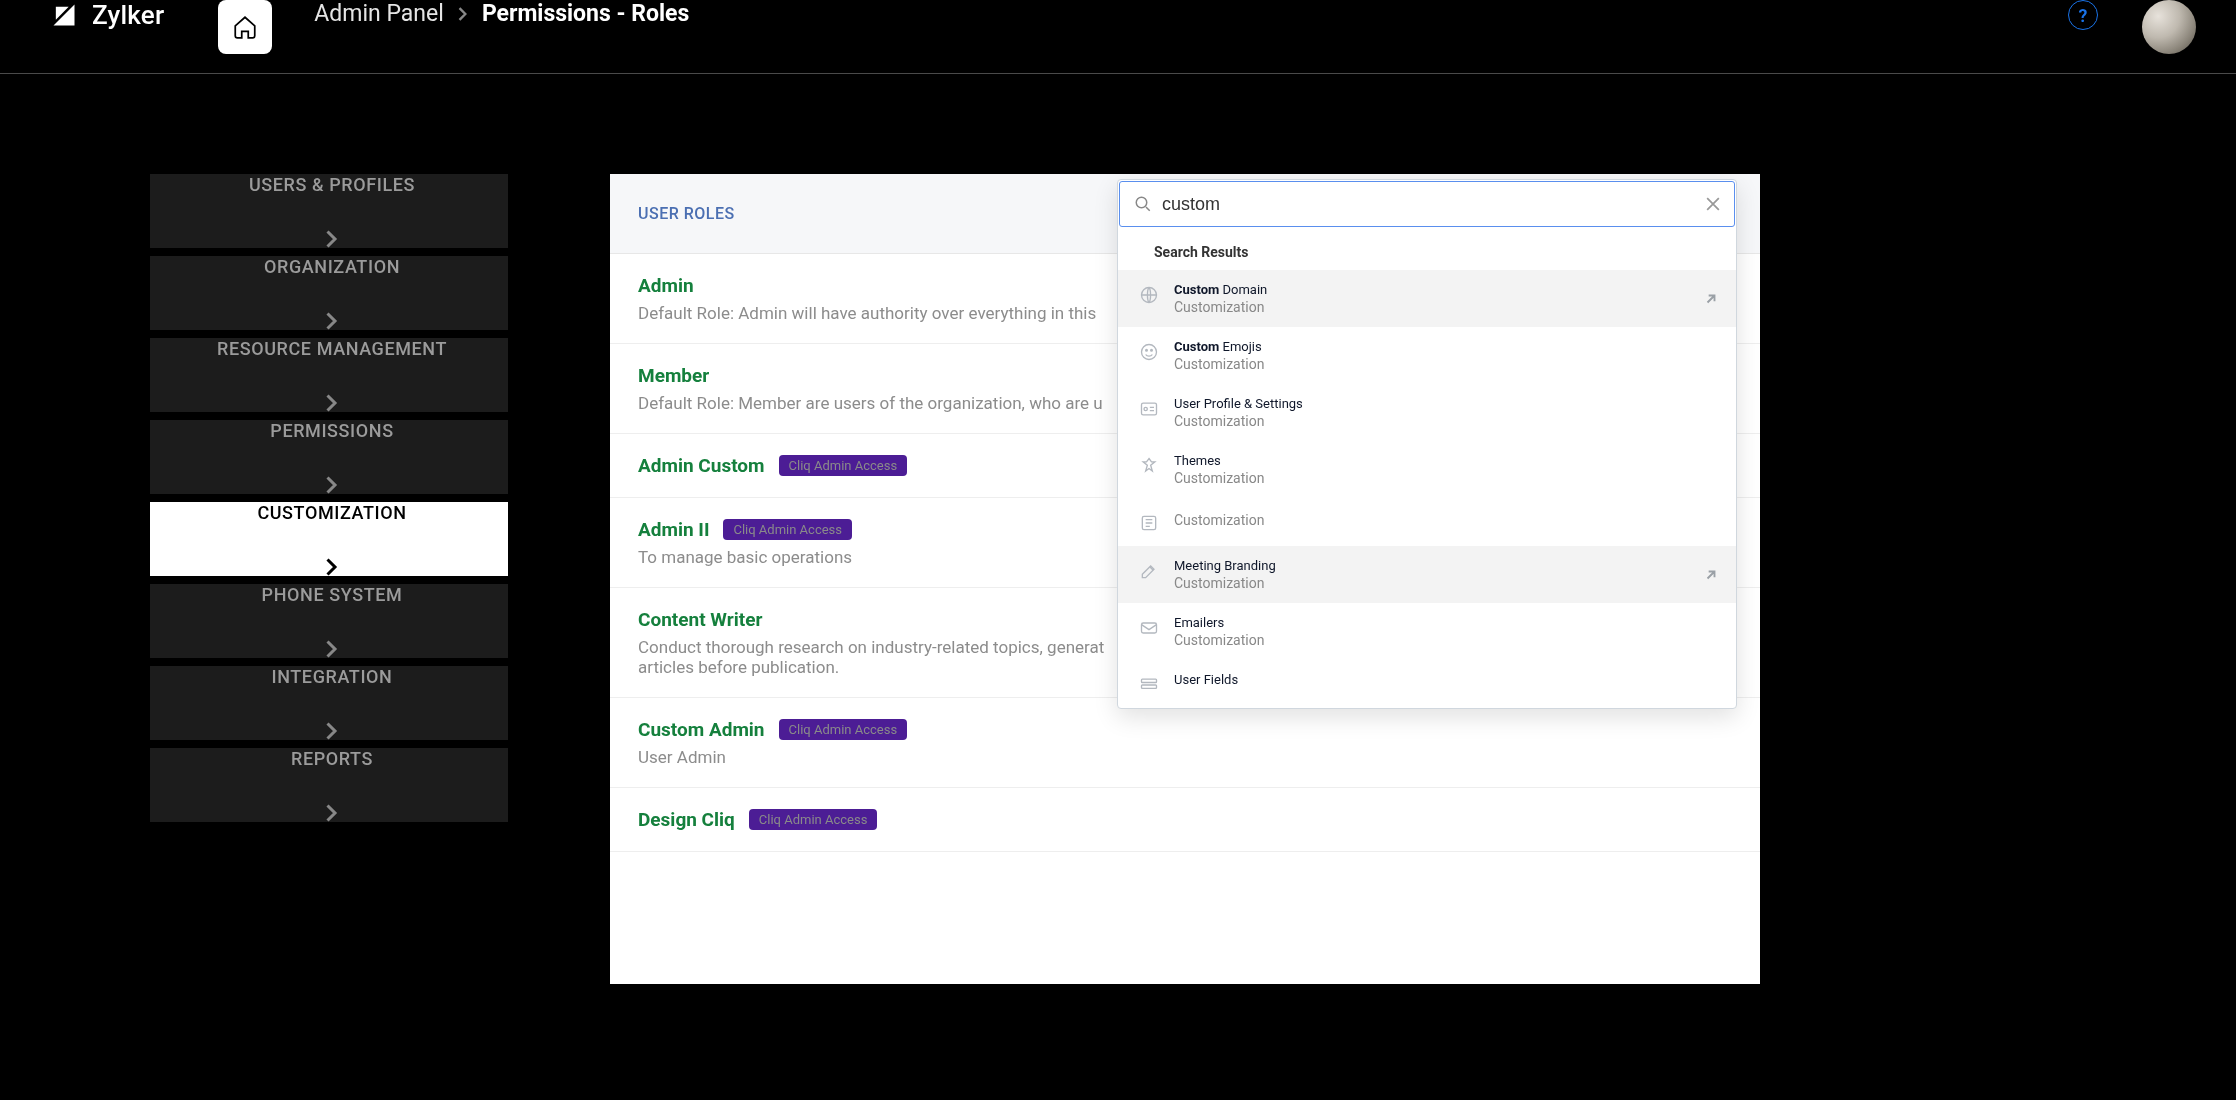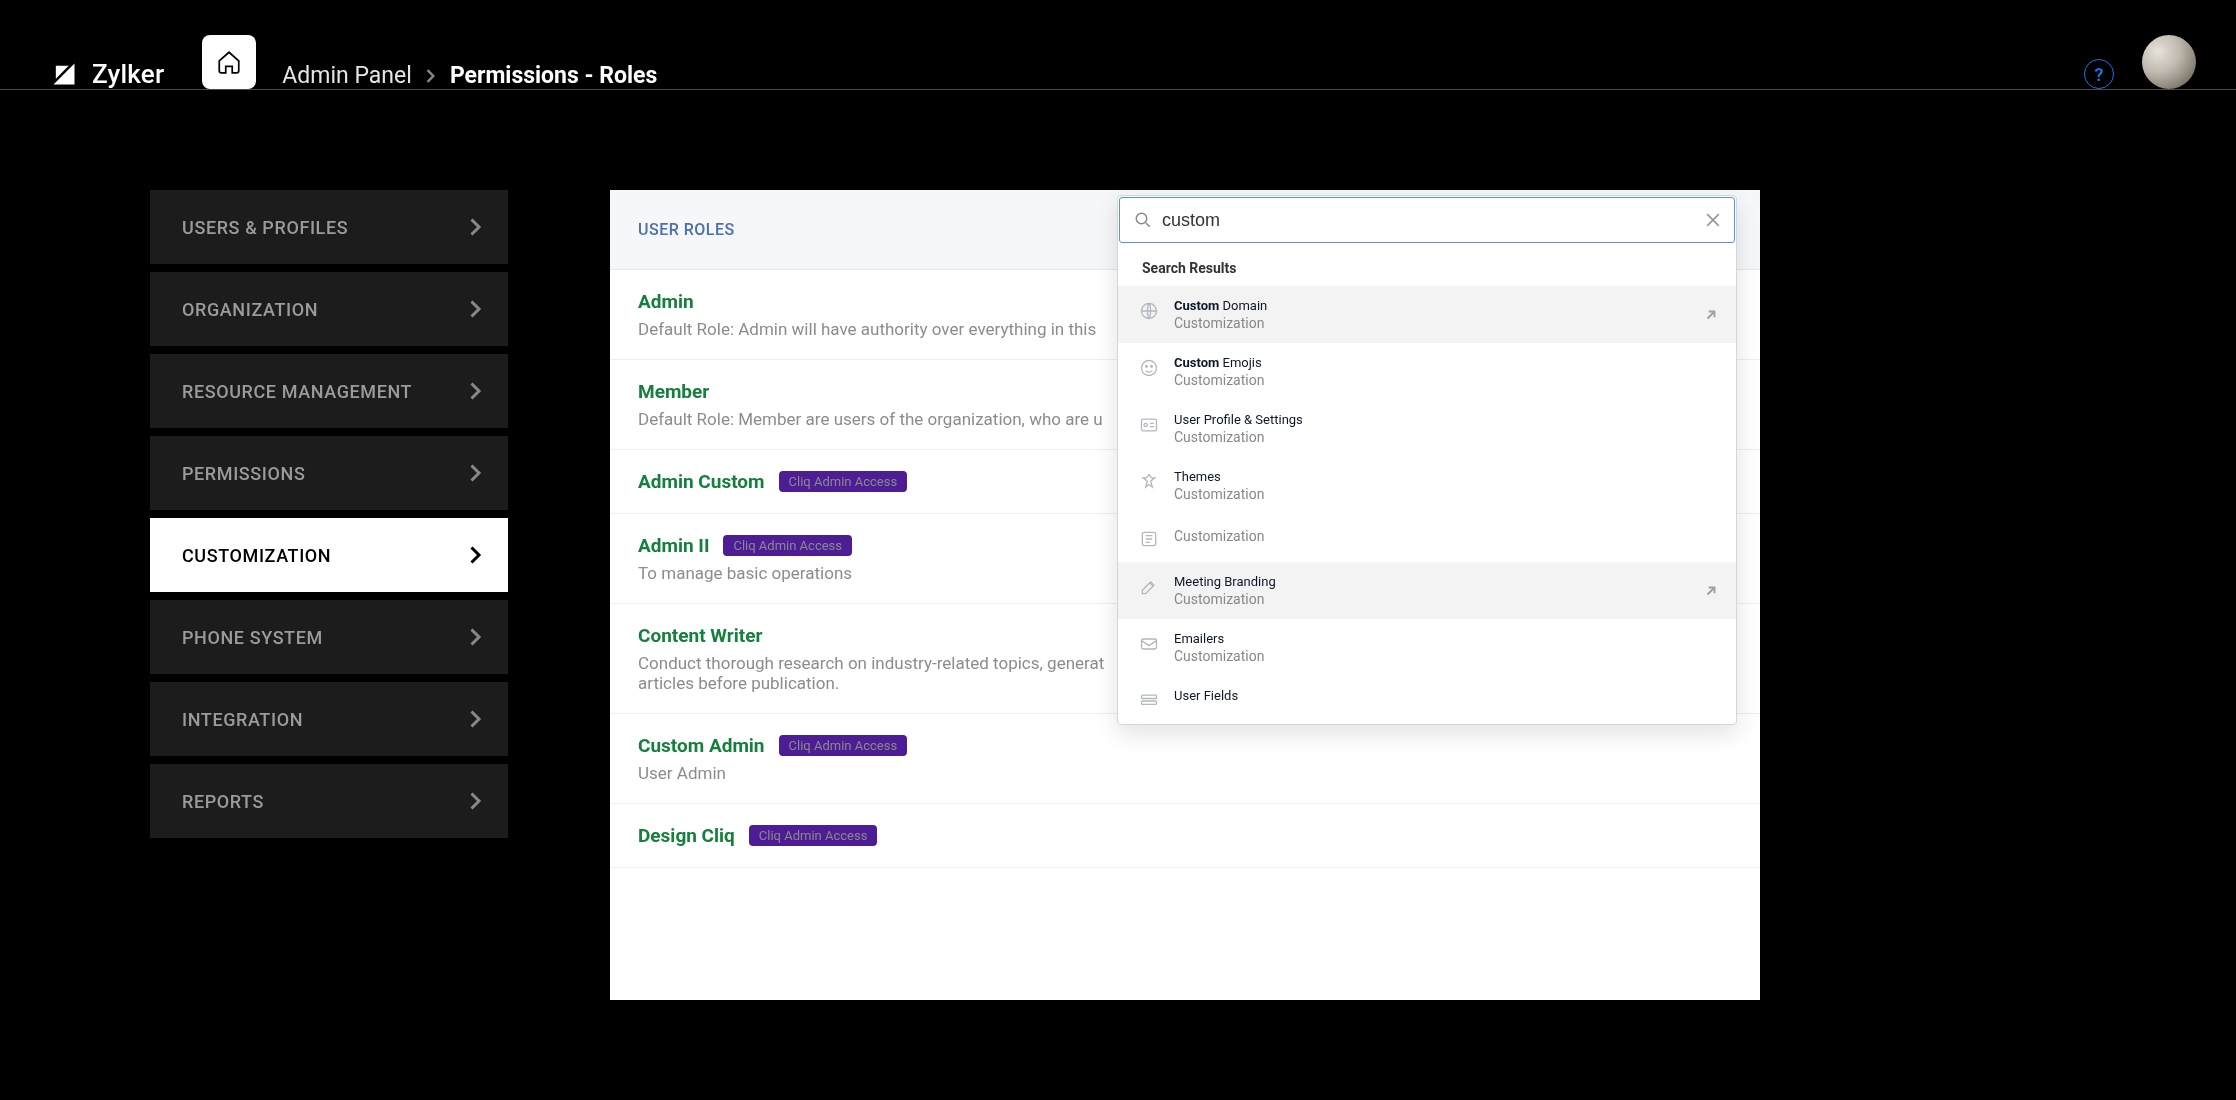--- a/index.html
+++ b/index.html
@@ -8,25 +8,26 @@
   font-family: -apple-system, BlinkMacSystemFont, "Segoe UI", Roboto, "Helvetica Neue", Arial, sans-serif;
   background: #000;
   color: #fff;
   width: 2236px;
   height: 1100px;
   overflow: hidden;
 }
 
 
 .topbar {
-  height: 90px;
+  height: 74px;
   display: flex;
-  align-items: flex-end;
+  align-items: flex-start;
   padding: 0 40px 0 50px;
   border-bottom: 1px solid #4a4a4a;
+  gap: 16px;
 }
 .logo-wrap { display: flex; align-items: center; gap: 14px; }
 .logo-mark {
   width: 28px; height: 28px;
   display: inline-flex; align-items: center; justify-content: center;
 }
 .brand-name { font-size: 26px; font-weight: 500; letter-spacing: .2px; }
 .home-btn {
   width: 54px; height: 54px;
   background: #fff; border-radius: 8px;
@@ -73,20 +74,21 @@
   margin-left: 150px;
   width: 358px;
   display: flex; flex-direction: column; gap: 8px;
 }
 .side-item {
   height: 74px;
   background: #1c1c1c;
   display: flex; align-items: center; justify-content: space-between;
   padding: 0 26px 0 32px;
   cursor: pointer;
+  flex-direction: column;
 }
 .side-item .side-label {
   font-size: 18px;
   letter-spacing: .6px;
   color: #9b9b9b;
   font-weight: 500;
   text-transform: uppercase;
 }
 .side-item.active { background: #fff; }
 .side-item.active .side-label { color: #000; }
@@ -156,21 +158,21 @@
 .search-input {
   flex: 1;
   border: none; outline: none;
   font-size: 18px;
   color: #333;
 }
 .search-box .clear { color: #999; cursor: pointer; font-size: 16px; }
 .results-header {
   font-size: 14px; font-weight: 700;
   color: #333;
-  padding: 16px 24px 10px;
+  padding: 16px 36px 10px;
 }
 .result-list { }
 .result {
   display: flex; align-items: flex-start;
   padding: 12px 20px;
   gap: 14px;
   cursor: pointer;
   position: relative;
 }
 .result.highlighted { background: #f3f3f3; }

